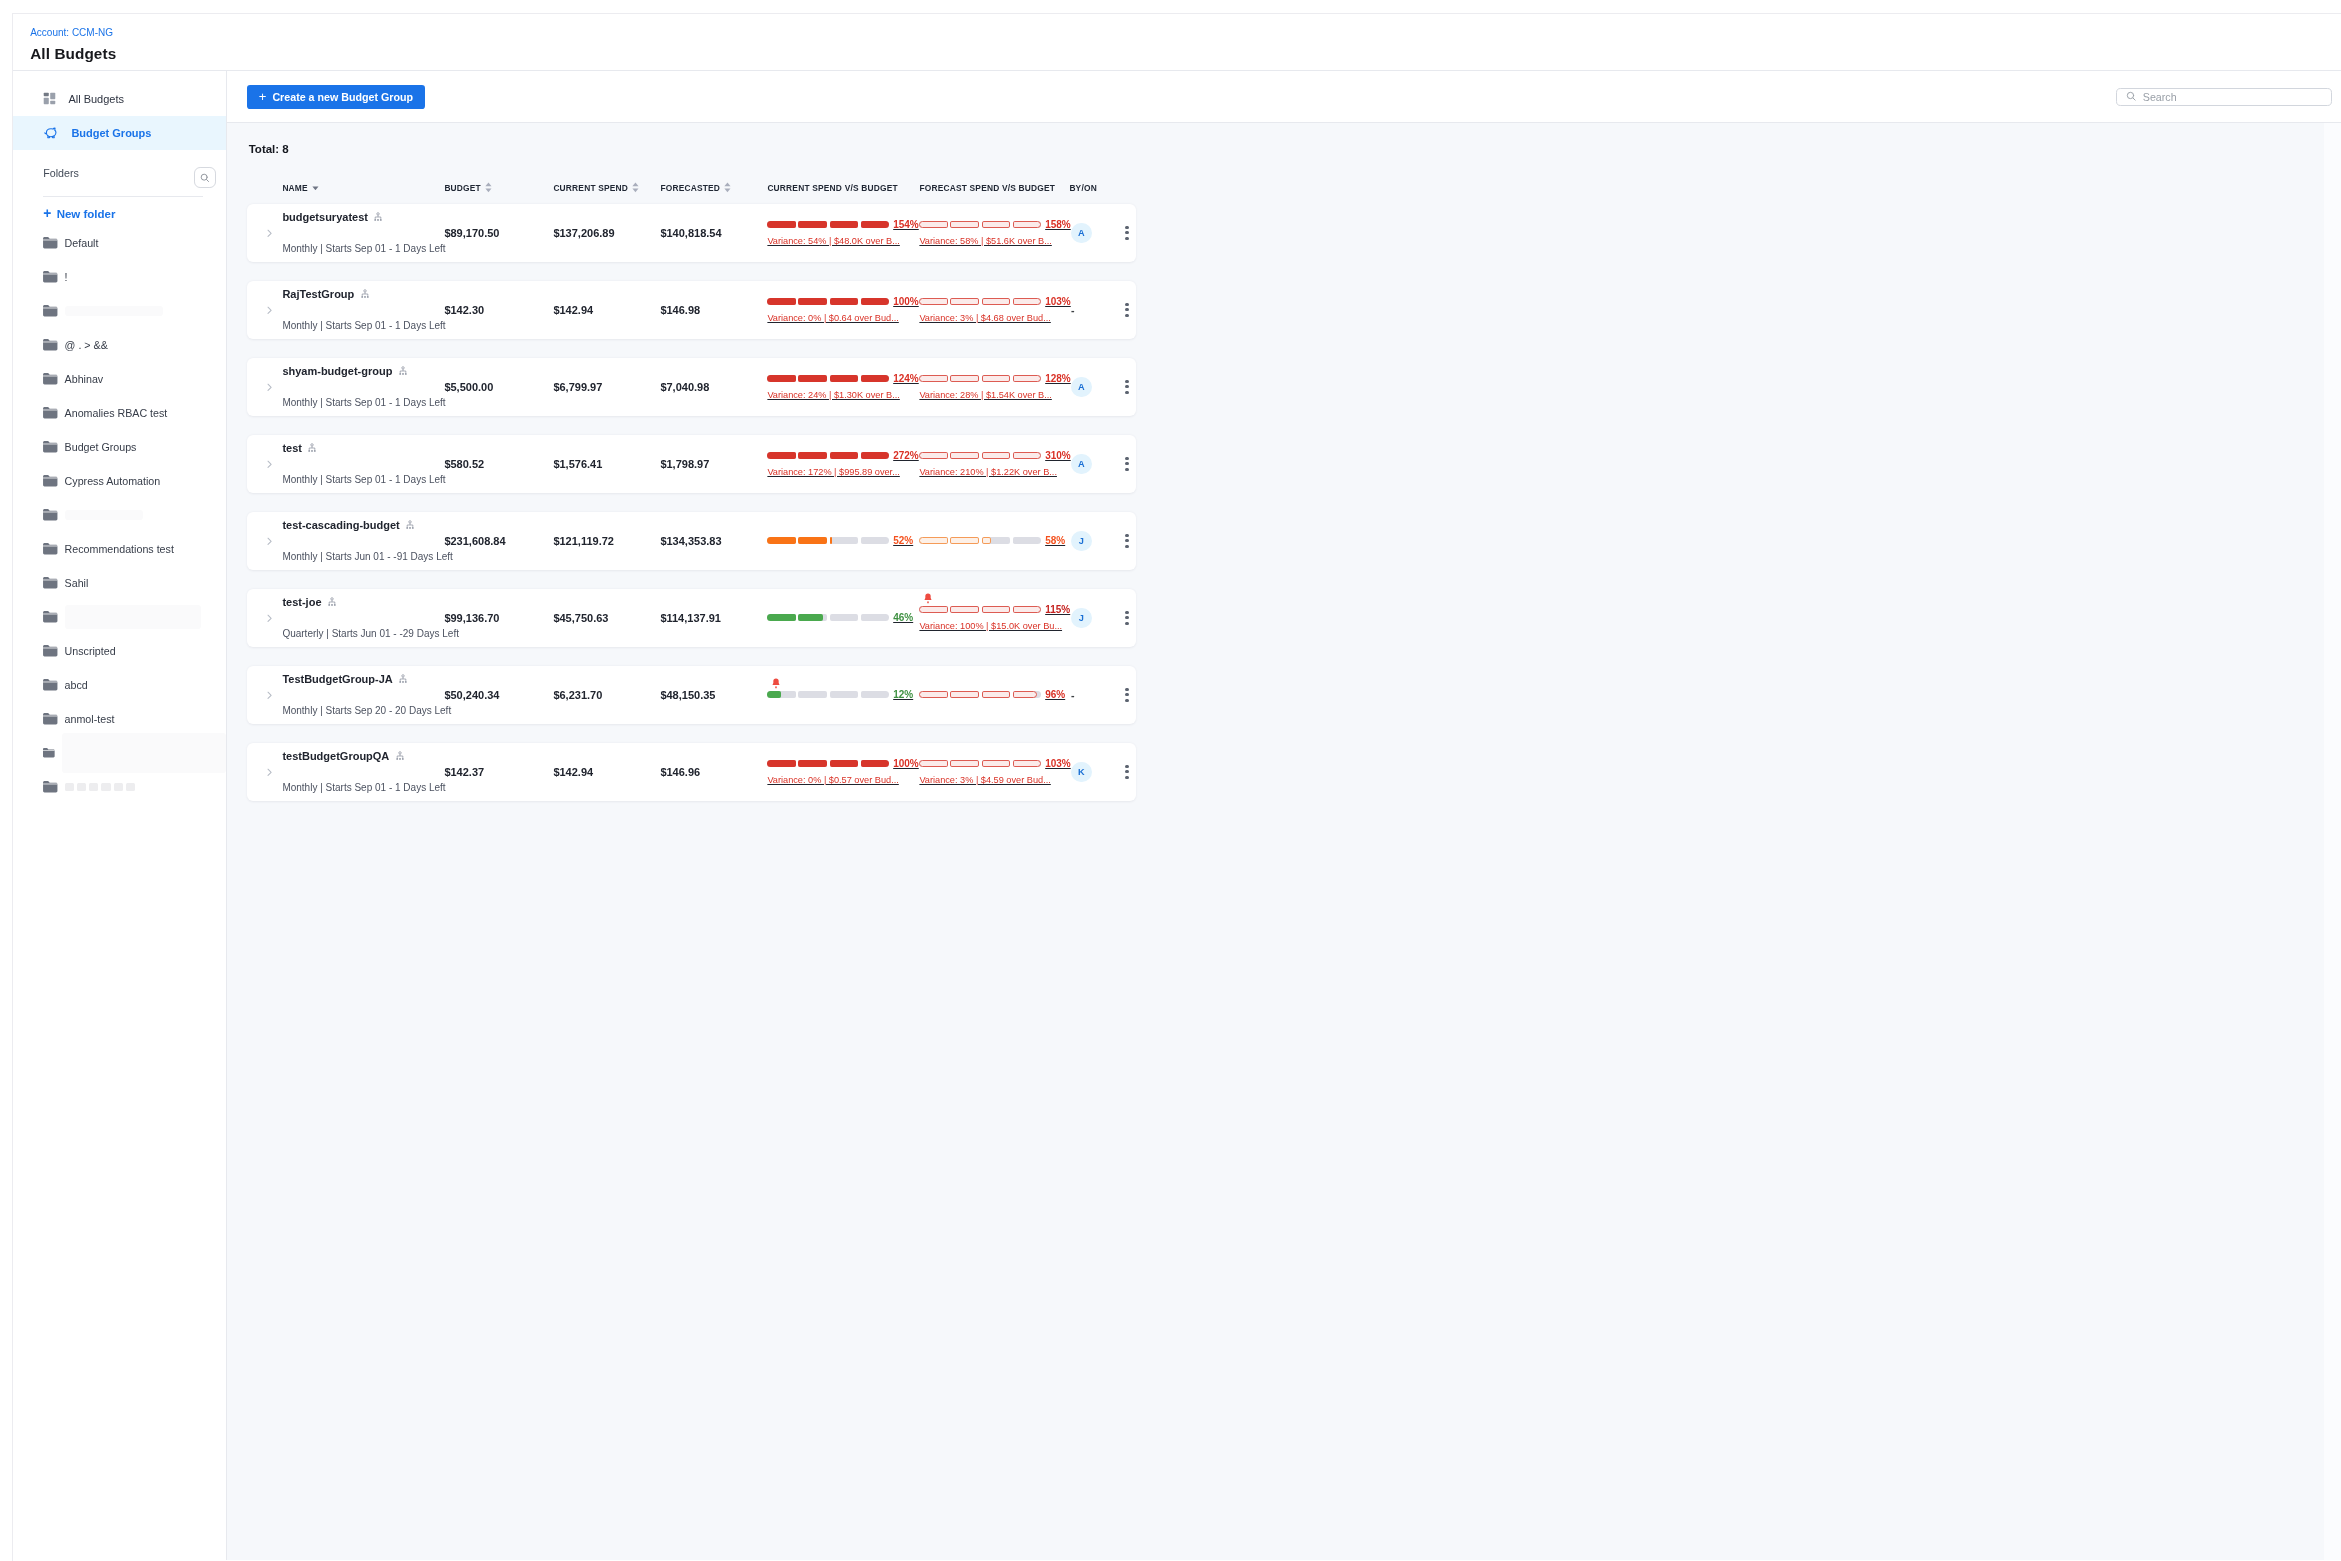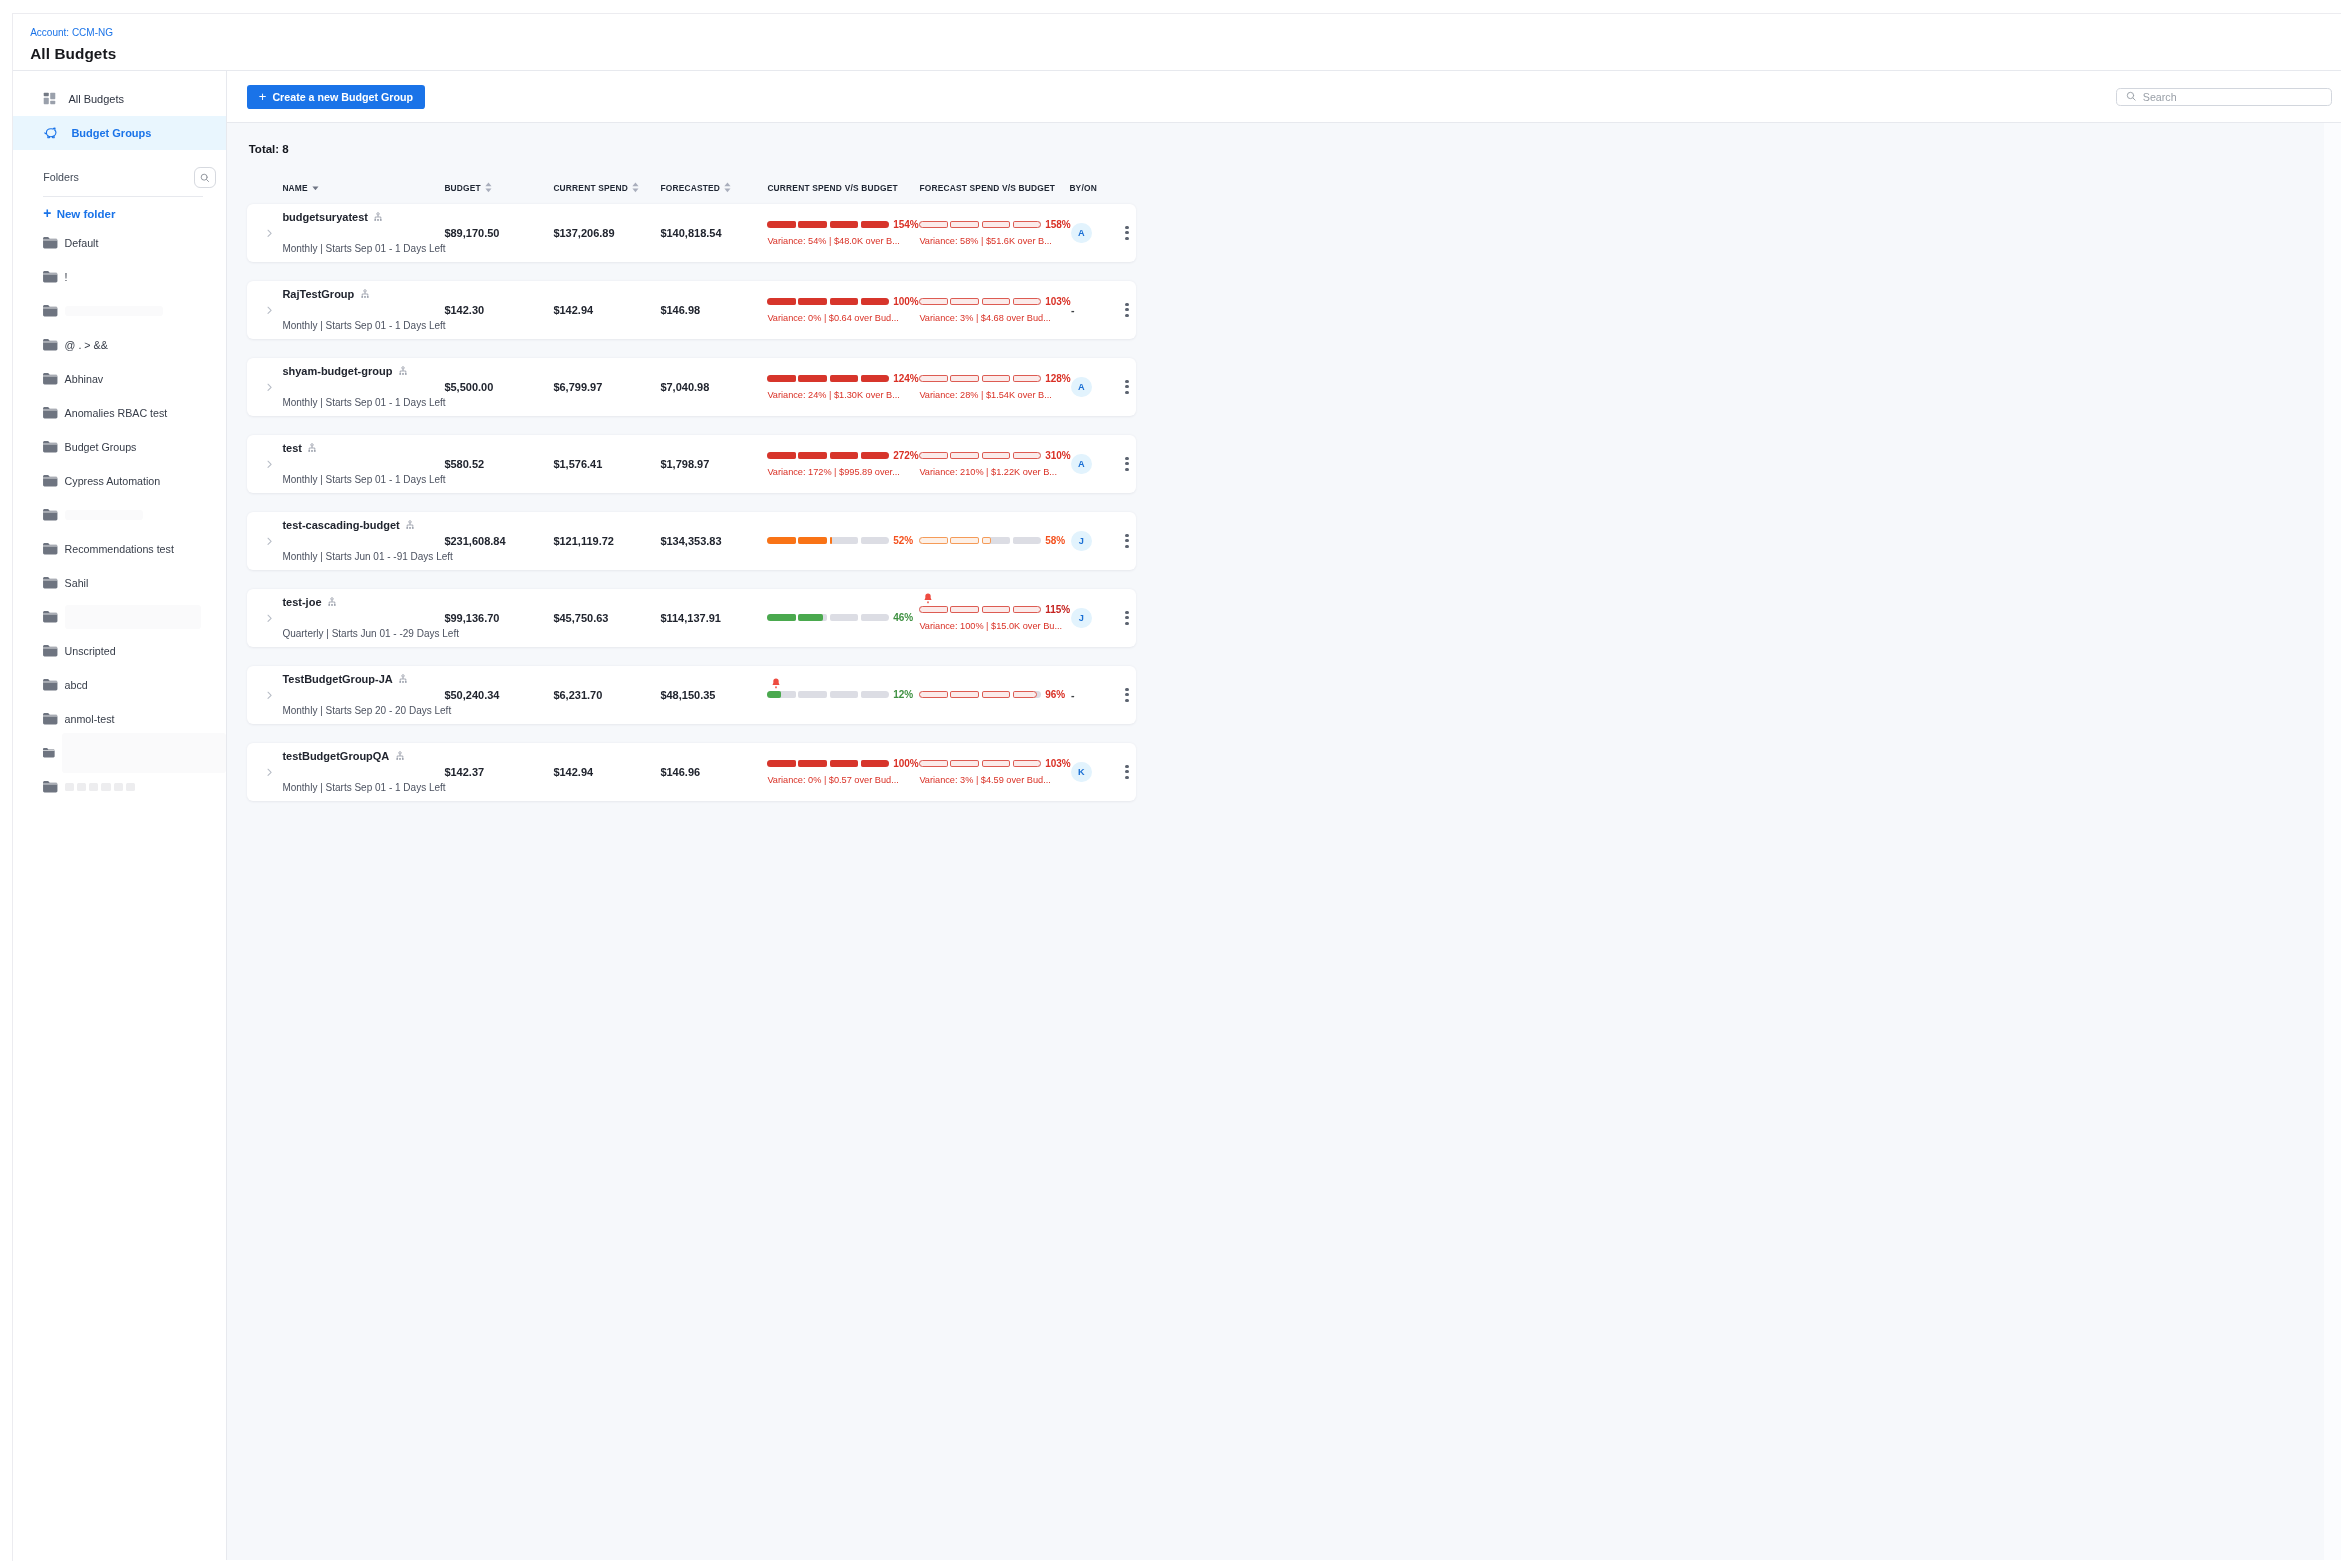--- a/index.html
+++ b/index.html
@@ -13,21 +13,21 @@
   .account-link { color:#1a73e8; font-size:10px; display:inline-block; cursor:pointer; }
   .page-title { font-size:15.3px; font-weight:800; color:#17181c; margin-top:6.1px; letter-spacing:0.1px; }
 
   .content { display:flex; height:calc(100% - 58px); }
 
   
   .sidebar { width:214px; flex:0 0 214px; border-right:0.8px solid #e7e9ee; padding-top:10.7px; overflow:hidden; }
   .nav-item { height:34px; display:flex; align-items:center; gap:12.2px; padding-left:30px;
     font-size:11px; color:#2d3340; font-weight:500; cursor:pointer; }
   .nav-item.selected { background:#e9f6fe; color:#1a73e8; font-weight:600; }
-  .folders-head { margin-top:17px; padding:0 10.7px 0 30px; display:flex; align-items:center; justify-content:space-between; }
+  .folders-head { margin-top:17px; padding:0 10.7px 0 30px; display:flex; justify-content:space-between; }
   .folders-title { font-size:10.7px; color:#424a57; }
   .folder-search-btn { width:21.4px; height:21.4px; border:0.8px solid #d6d9df; border-radius:6.1px; background:#fff;
     display:flex; align-items:center; justify-content:center; cursor:pointer; }
   .folders-divider { margin:7.7px 23px 0 30px; border:none; border-top:0.8px solid #e7e9ee; }
   .new-folder { margin:10.7px 0 1.5px 30px; display:flex; align-items:center; gap:5.4px;
     color:#1a73e8; font-size:11.5px; font-weight:700; cursor:pointer; }
   .new-folder .plus { font-size:13.8px; font-weight:600; line-height:1; }
   .folder-list { margin-top:4.6px; }
   .folder-item { height:34px; display:flex; align-items:center; gap:6.9px; padding-left:30px;
     font-size:10.7px; color:#363c48; font-weight:500; cursor:pointer; }
@@ -63,21 +63,21 @@
   .row-card { width:889px; height:58px; background:#fff; border-radius:6.1px;
     box-shadow:0 0.8px 2.3px rgba(23,32,52,.07); padding:0 3.1px 0 9.2px; }
   .chev { display:flex; align-items:center; justify-content:center; cursor:pointer; }
   .name-cell { min-width:0; }
   .name-line { display:flex; align-items:center; gap:5.4px; }
   .g-name { font-size:11px; font-weight:700; color:#20242e; white-space:nowrap; cursor:pointer; }
   .g-sub { margin-top:20px; font-size:10px; color:#4c5260; font-weight:500; white-space:nowrap; }
   .money { font-size:11px; font-weight:700; color:#20242e; }
 
   .spend-cell { position:relative; display:flex; flex-direction:column; justify-content:center;
-    height:100%; gap:6.1px; }
+    height:100%; gap:6.1px;text-decoration:underline; }
   .bar-line { display:flex; align-items:center; position:relative; }
   .bar { width:122px; height:6.9px; display:flex; gap:2.3px; flex:0 0 122px; }
   .seg { flex:1; background:#dcdde4; border-radius:1.9px; overflow:visible; position:relative; }
   .seg:first-child { border-radius:3.8px 1.9px 1.9px 3.8px; }
   .seg:last-child { border-radius:1.9px 3.8px 3.8px 1.9px; }
   .fill { position:absolute; left:0; top:0; height:100%; border-radius:inherit; display:block; }
   .fill.outline { border:0.8px solid; }
   .pct { font-size:10px; font-weight:700; margin-left:3.8px; white-space:nowrap; }
   .variance { font-size:9.2px; font-weight:500; color:#d93025; white-space:nowrap; }
   .bell { position:absolute; left:3.8px; top:-11.5px; }

